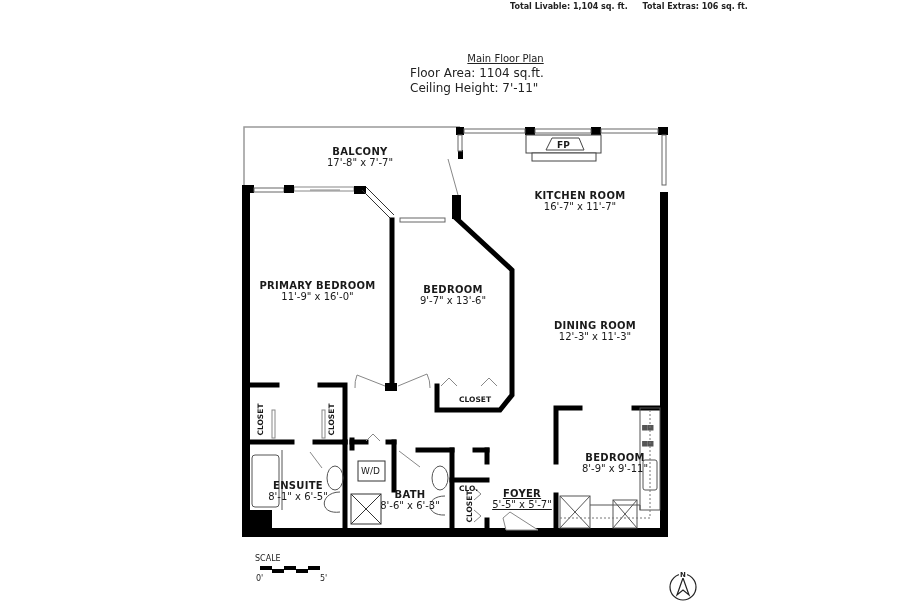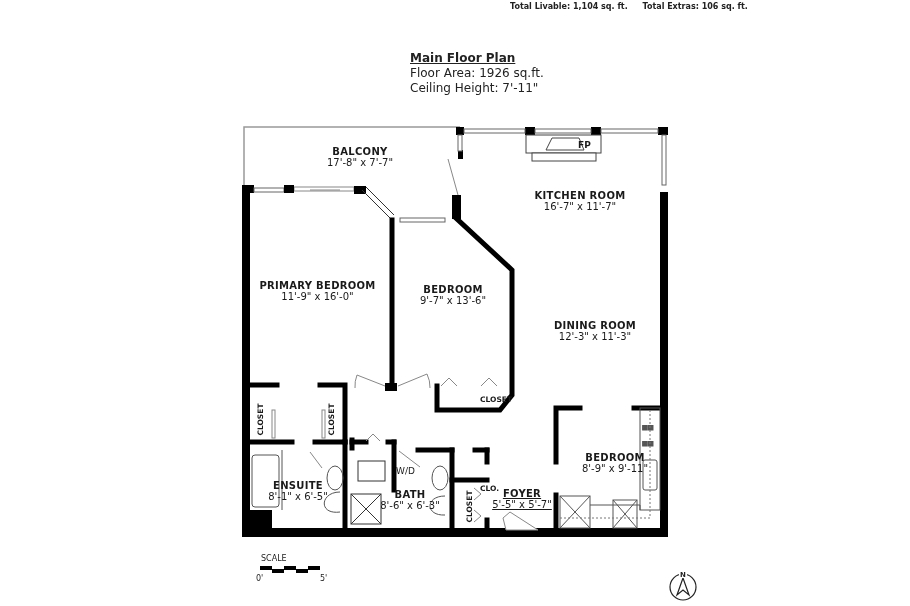--- a/index.html
+++ b/index.html
@@ -1,40 +1,40 @@
 <!DOCTYPE html>
 <html><head>
 <meta charset="utf-8">
 <style>
   html, body { margin:0; padding:0; background:#ffffff; }
   body { width:910px; height:606px; position:relative; overflow:hidden; font-family:"DejaVu Sans", sans-serif; color:#111; }
   .totals { position:absolute; top:2px; left:510px; font-size:8px; font-weight:bold; letter-spacing:0; color:#222; white-space:nowrap; }
   .totals span { margin-right:12px; }
   .header { position:absolute; left:410px; top:51px; font-size:12px; line-height:15px; color:#222; }
-  .header .title { font-weight:bold; text-decoration:underline; font-size:12px; }
+  .header .title { font-weight:normal; text-decoration:underline; font-size:10px;text-align:right; }
   svg.plan { position:absolute; left:0; top:0; }
   .lbl { position:absolute; text-align:center; white-space:nowrap; color:#1a1a1a; }
   .lbl .nm { font-weight:bold; font-size:10px; letter-spacing:0.3px; }
   .lbl .dm { font-size:10px; }
   .vlbl { position:absolute; font-weight:bold; font-size:7.5px; transform:rotate(-90deg); transform-origin:center; white-space:nowrap; color:#1a1a1a; }
-  .slbl { position:absolute; font-weight:bold; font-size:7.5px; white-space:nowrap; color:#1a1a1a;margin-left:21px; }
+  .slbl { position:absolute; font-weight:bold; font-size:7.5px; white-space:nowrap; color:#1a1a1a; }
   .scale-lbl { position:absolute; font-size:8px; color:#222; }
   .compass { position:absolute; left:666px; top:568px; }
 </style>
 </head>
 <body>
 
 <div class="totals">
   <span>Total Livable: 1,104 sq. ft.</span>
   <span>Total Extras: 106 sq. ft.</span>
 </div>
 
 <div class="header">
   <div class="title">Main Floor Plan</div>
-  <div>Floor Area: 1926 sq.ft.</div>
+  <div>Floor Area: 1104 sq.ft.</div>
   <div>Ceiling Height: 7'-11"</div>
 </div>
 
 <svg class="plan" width="910" height="606" viewBox="0 0 910 606">
 
   <g stroke="#999" fill="none" stroke-width="1.5">
     <polyline points="244,186 244,127 460,127"></polyline>
   </g>
 
   <g fill="#000">
@@ -216,26 +216,26 @@
   <div class="dm">8'-6" x 6'-3"</div>
 </div>
 <div class="lbl" style="left:488px; top:488px; width:68px;text-decoration:underline;">
   <div class="nm">FOYER</div>
   <div class="dm">5'-5" x 5'-7"</div>
 </div>
 
 <div class="slbl" style="left:557px; top:140px; font-size:9px;">FP</div>
 <div class="slbl" style="left:459px; top:395px;">CLOSET</div>
 <div class="slbl" style="left:459px; top:484px;">CLO.</div>
-<div class="slbl" style="left:375px; top:466px; font-weight:normal; font-size:9px;">W/D</div>
+<div class="slbl" style="left:361px; top:466px; font-weight:normal; font-size:9px;">W/D</div>
 <div class="vlbl" style="left:244px; top:415px;">CLOSET</div>
 <div class="vlbl" style="left:315px; top:415px;">CLOSET</div>
 <div class="vlbl" style="left:453px; top:502px;">CLOSET</div>
 
-<div class="scale-lbl" style="left:255px; top:554px;margin-left:6px;">SCALE</div>
+<div class="scale-lbl" style="left:255px; top:554px;">SCALE</div>
 <div class="scale-lbl" style="left:256px; top:574px;">0'</div>
 <div class="scale-lbl" style="left:320px; top:574px;">5'</div>
 
 <div class="compass">
   <svg width="34" height="36" viewBox="0 0 34 36">
     <circle cx="17" cy="19" r="13" fill="none" stroke="#222" stroke-width="1.2"></circle>
     <polygon points="17,10 11,27 17,22 23,27" fill="none" stroke="#222" stroke-width="1.2"></polygon>
     <rect x="13" y="2" width="8" height="8" fill="#fff"></rect>
     <text x="14" y="9" font-size="7" font-weight="bold" fill="#222">N</text>
   </svg>

